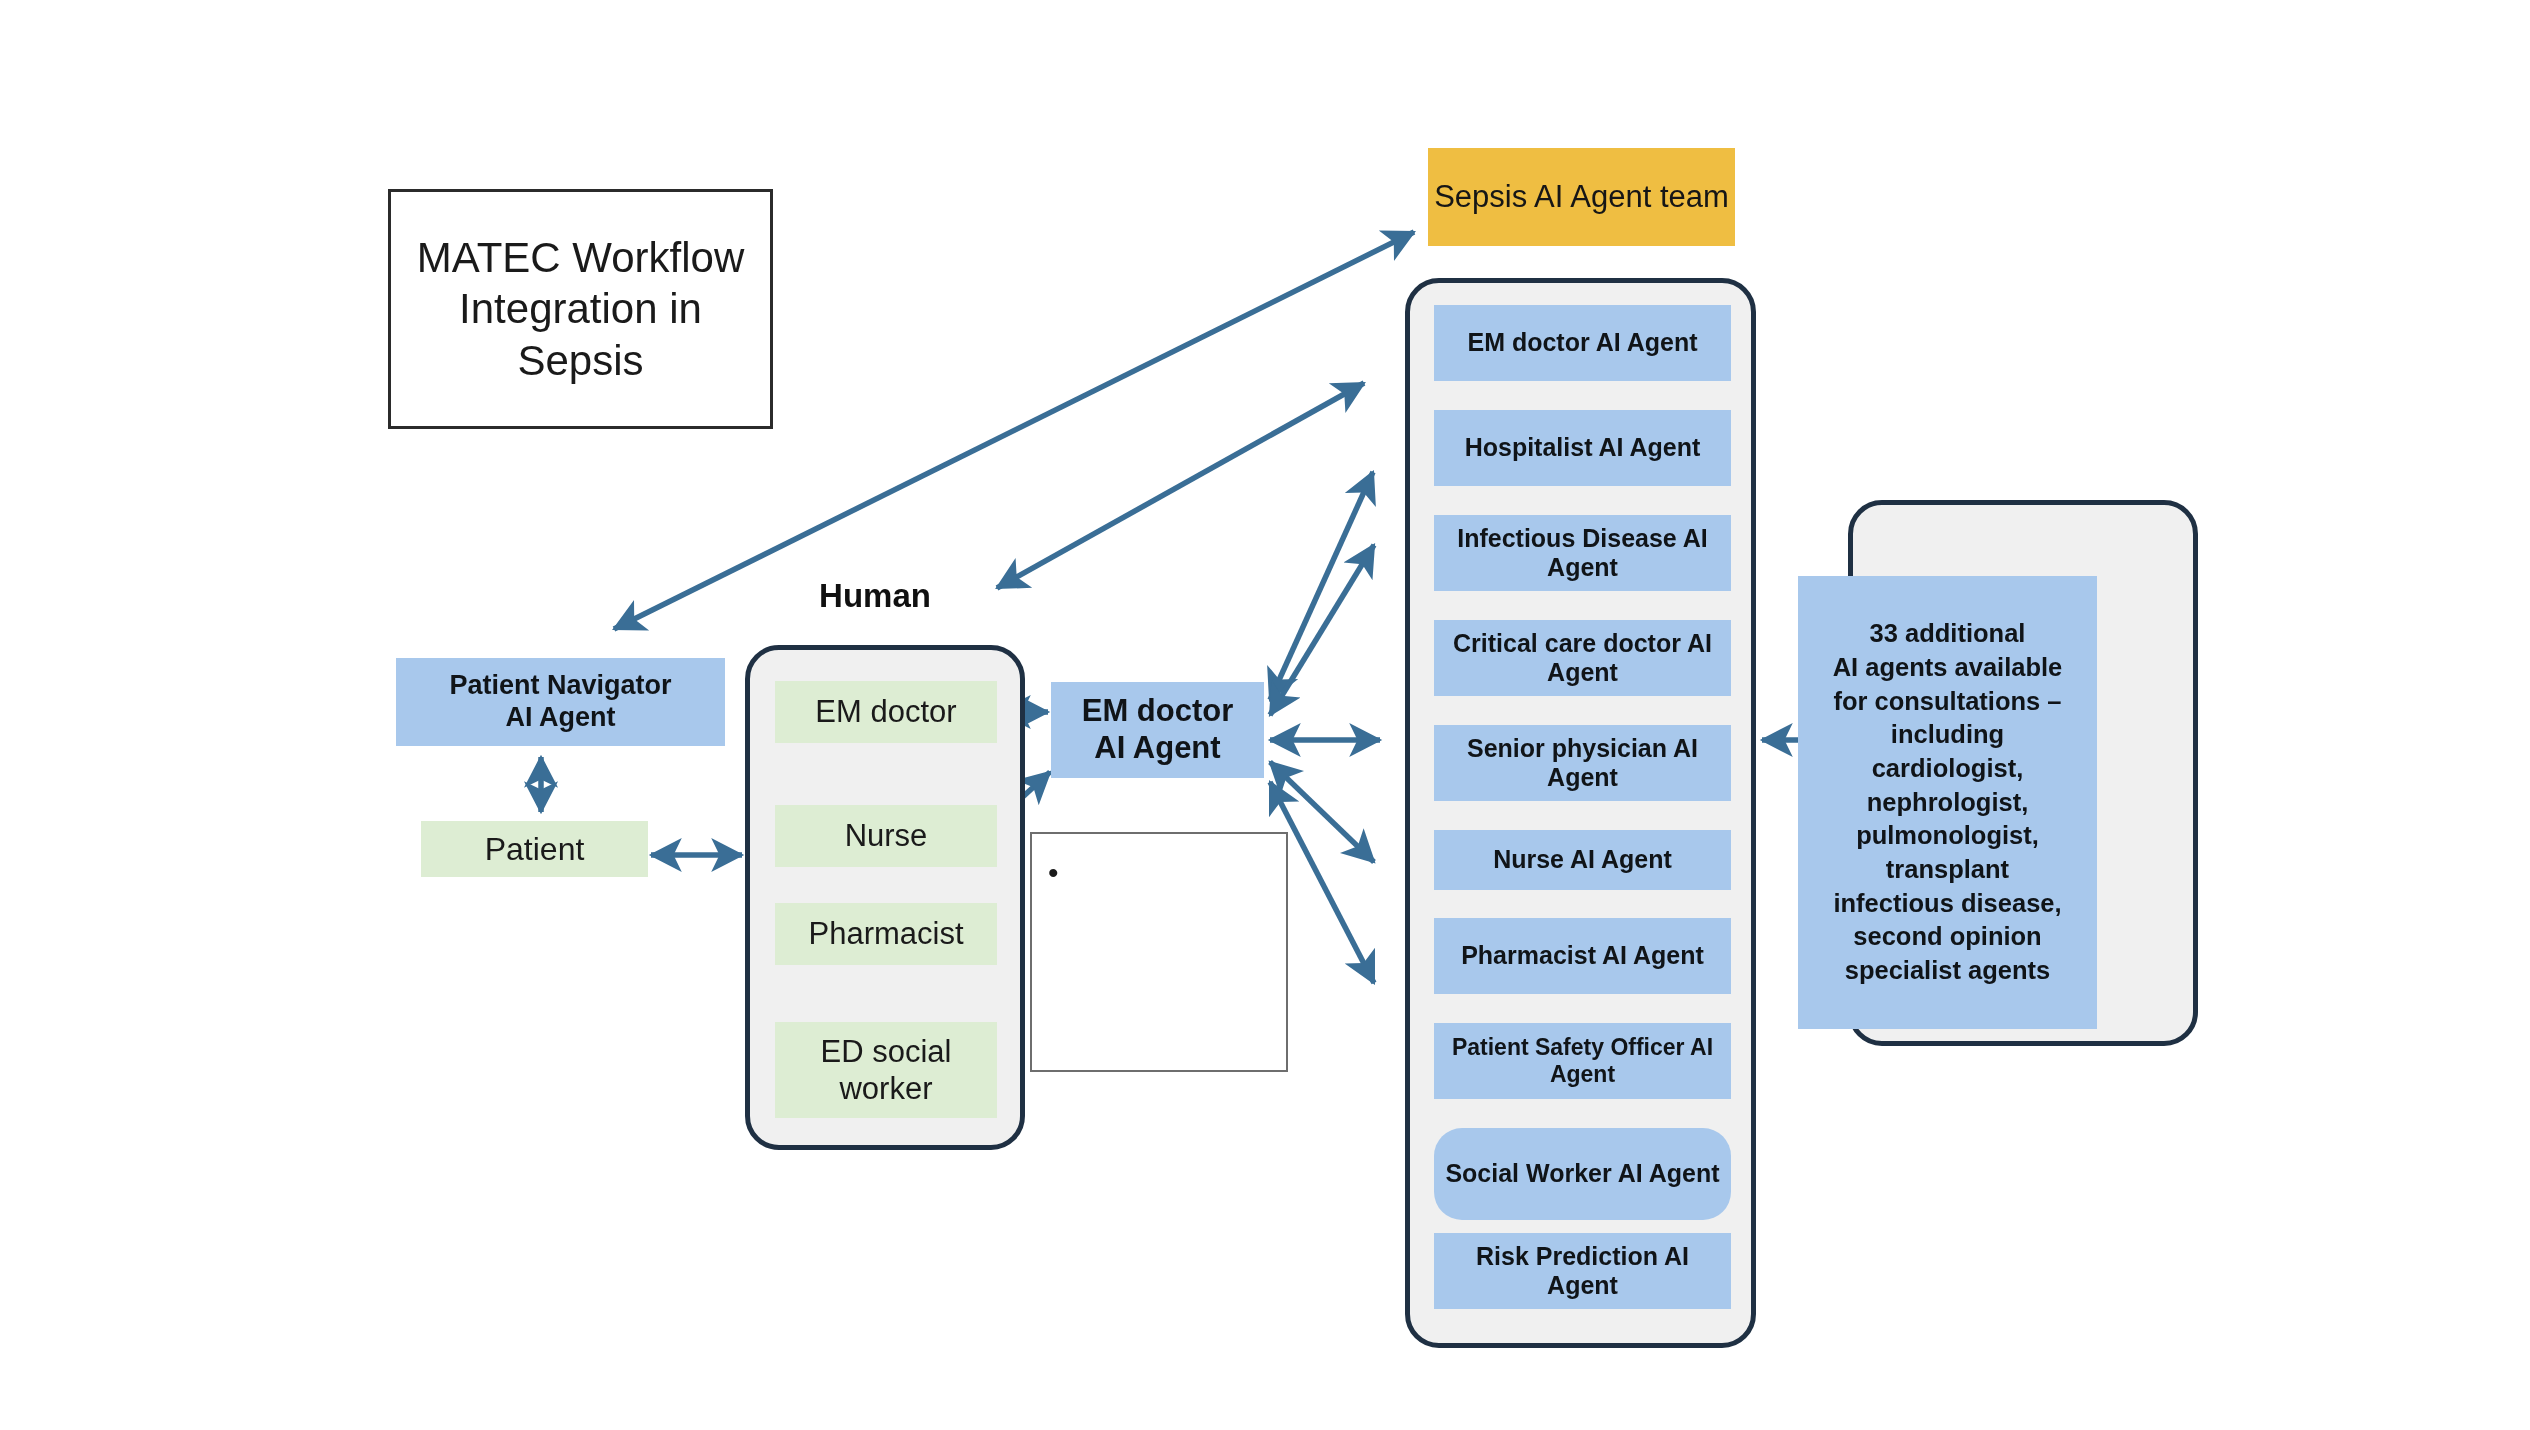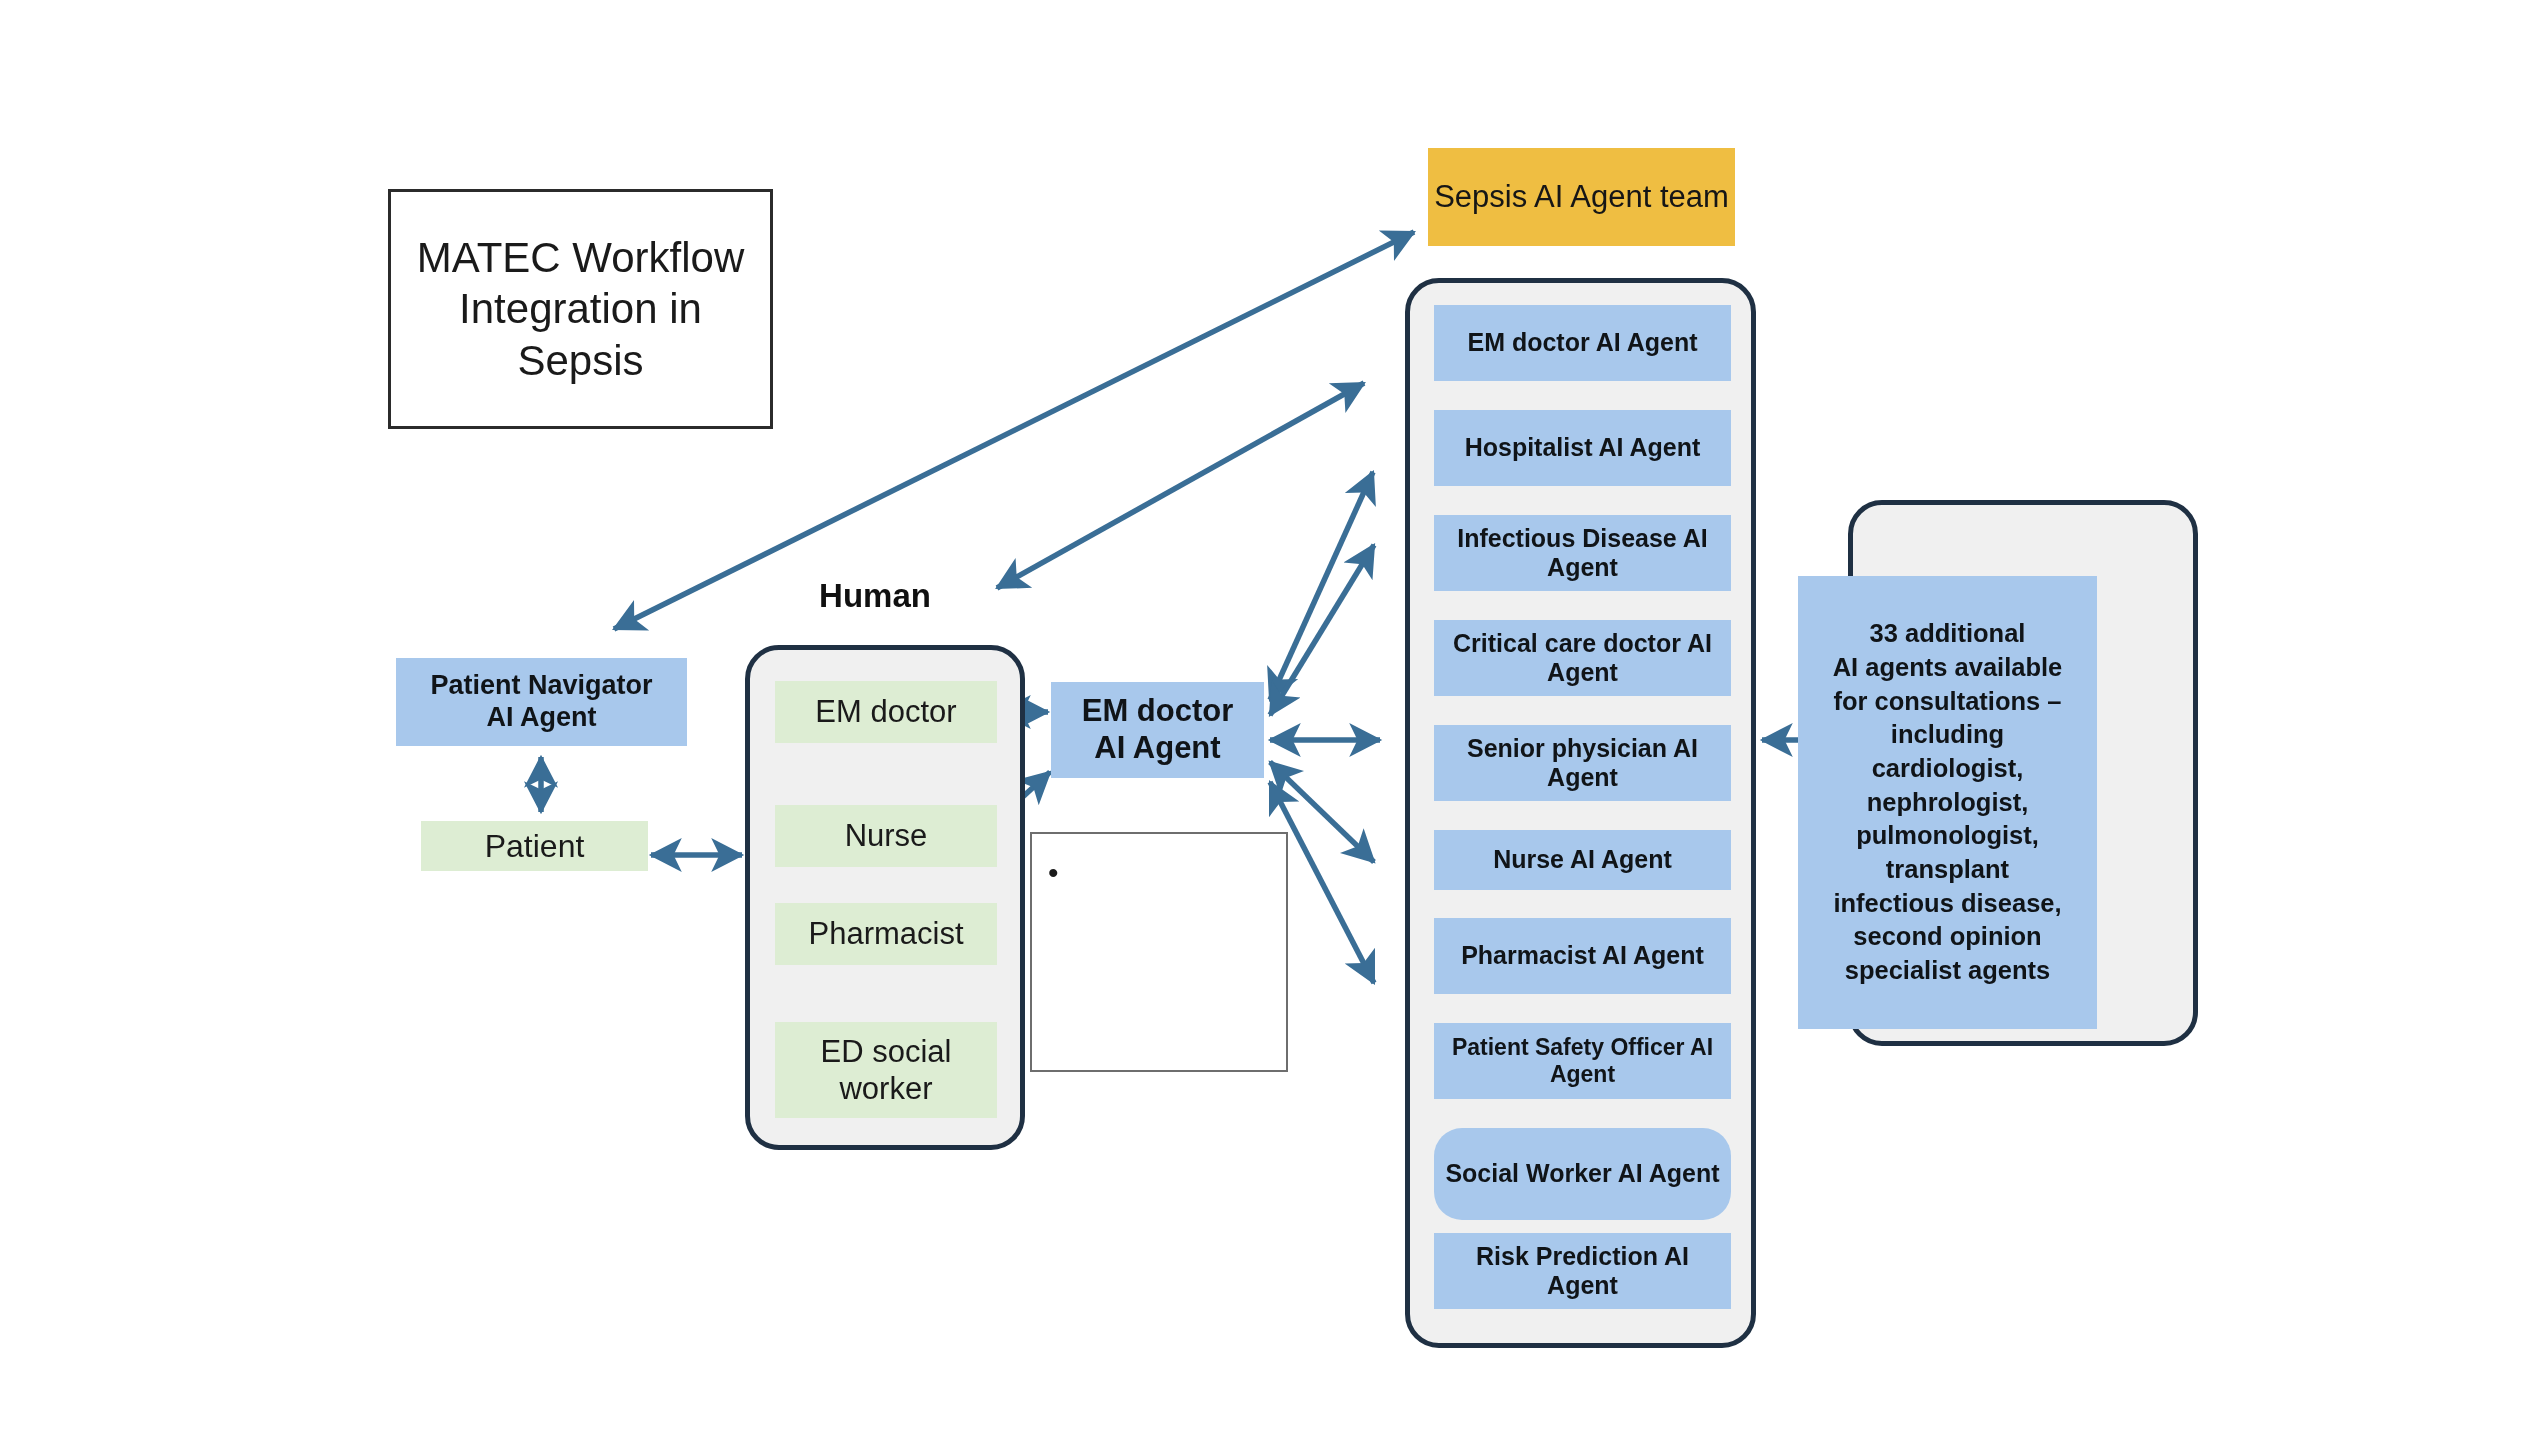--- a/index.html
+++ b/index.html
@@ -154,29 +154,29 @@
   .human-chip {
     position: absolute;
     left: 775px;
     width: 222px;
     font-size: 31px;
   }
 
   #patient-navigator {
     left: 396px;
     top: 658px;
-    width: 291px;
+    width: 329px;
     height: 88px;
     font-size: 27px;
   }
   #patient-box {
     left: 421px;
     top: 821px;
     width: 227px;
-    height: 50px;
+    height: 56px;
     font-size: 32px;
   }
 
   #em-ai-agent {
     left: 1051px;
     top: 682px;
     width: 213px;
     height: 96px;
     font-size: 31px;
   }

